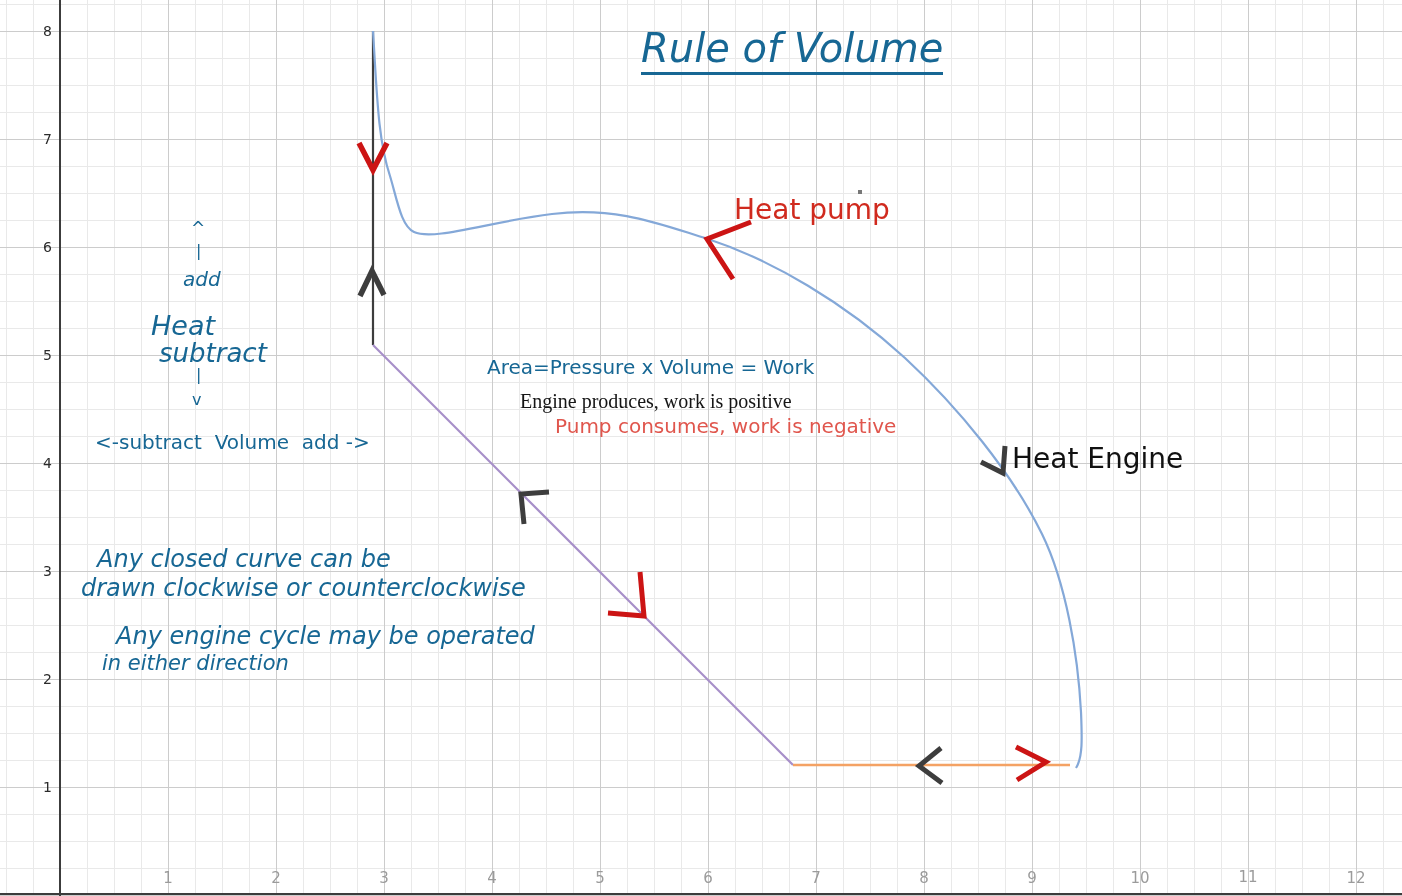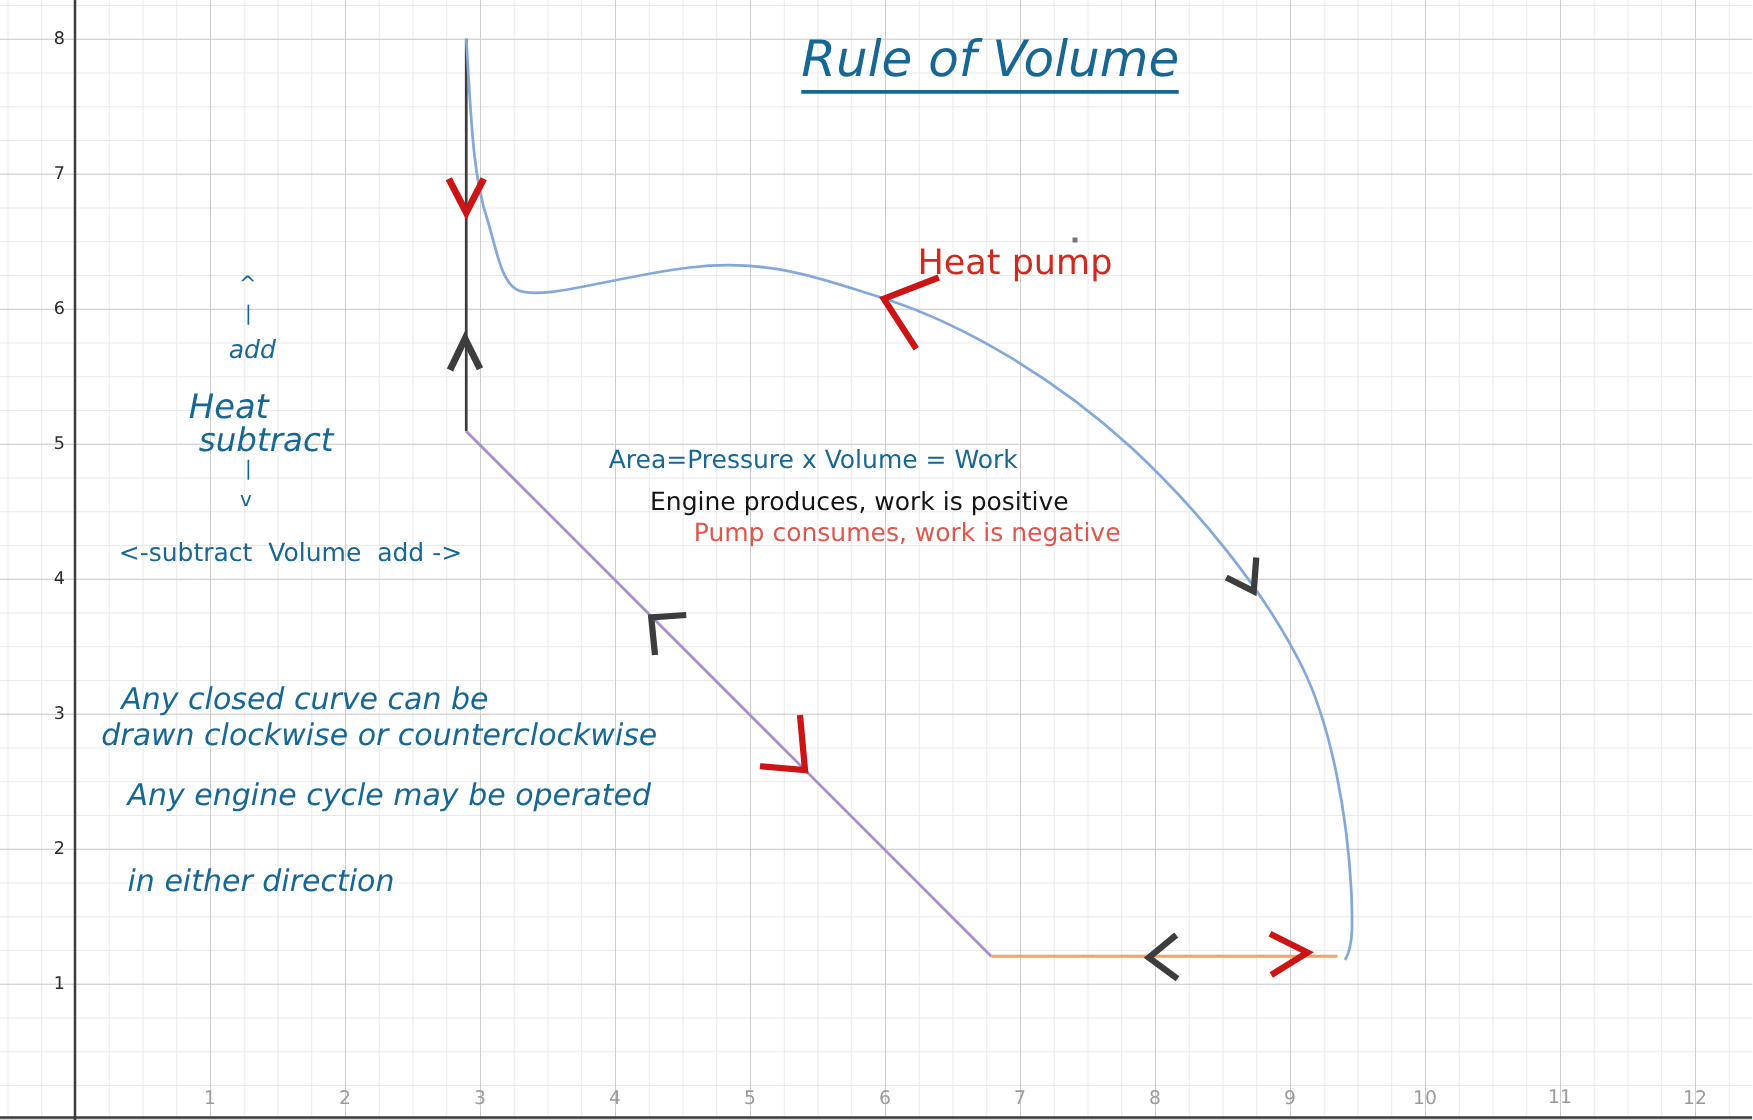--- a/index.html
+++ b/index.html
@@ -24,34 +24,34 @@
   .xtick{width:30px;text-align:center;color:#9b9b9b;font-size:15px;}
   .ytick{width:42px;text-align:right;color:#2b2b2b;font-size:14px;}
   .txt{position:absolute;white-space:pre;line-height:1.1;}
   .blue{color:#176794;}
   .ital{font-style:italic;}
   #title{left:641px;top:26px;font-size:40px;font-style:italic;color:#176794;
          border-bottom:3px solid #176794;padding-bottom:2px;}
   #heat-pump-label{left:734px;top:195px;font-size:28px;color:#d02a1e;}
   #heat-engine-label{left:1012px;top:444px;font-size:28px;color:#111111;}
   #area-work-label{left:487px;top:356px;font-size:20px;}
-  #engine-positive-label{left:520px;top:390px;font-size:20px;color:#151515;}
+  #engine-positive-label{left:520px;top:390px;font-size:20px;color:#151515;font-family:Liberation Serif, serif;}
   #pump-negative-label{left:537px;top:415px;font-size:20px;color:#e0564d;margin-left:18px;}
   #heat-caret-up{left:191px;top:219px;font-size:17px;}
   #heat-bar-top{left:196px;top:242px;font-size:16px;}
   #heat-add{left:183px;top:268px;font-size:20px;}
   #heat-word{left:151px;top:311px;font-size:27px;}
   #heat-subtract{left:159px;top:339px;font-size:26px;}
   #heat-bar-bottom{left:196px;top:366px;font-size:16px;}
   #heat-caret-down{left:192px;top:391px;font-size:16px;}
   #volume-axis-label{left:95px;top:431px;font-size:20px;}
   #note-closed-1{left:97px;top:546px;font-size:24px;}
   #note-closed-2{left:81px;top:575px;font-size:24px;}
-  #note-cycle-1{left:102px;top:623px;font-size:24px;}
-  #note-cycle-2{left:102px;top:692px;font-size:24px;}
+  #note-cycle-1{left:116px;top:623px;font-size:24px;}
+  #note-cycle-2{left:102px;top:652px;font-size:21px;}
   svg.overlay{position:absolute;left:0;top:0;pointer-events:none;}
 </style>
 </head>
 <body>
 
 <div id="canvas">
 
   <div class="axis-y"></div>
   <div class="axis-x"></div>
 
@@ -76,20 +76,21 @@
     <polyline points="1005,446 1003,473 981,462" fill="none" stroke="#3d3d3d" stroke-width="5"></polyline>
     <polyline points="941,748 919,766 942,783" fill="none" stroke="#3d3d3d" stroke-width="5"></polyline>
     <polyline points="1016,747 1046,762 1017,780" fill="none" stroke="#cc1414" stroke-width="5"></polyline>
 
     <rect x="858" y="190" width="4" height="4" fill="#777777"></rect>
   </svg>
 
   <div class="txt" id="title">Rule of Volume</div>
 
   <div class="txt" id="heat-pump-label">Heat pump</div>
+  <div class="txt" id="heat-engine-label">Heat Engine</div>
 
   <div class="txt blue" id="area-work-label">Area=Pressure x Volume = Work</div>
   <div class="txt" id="engine-positive-label">Engine produces, work is positive</div>
   <div class="txt" id="pump-negative-label">Pump consumes, work is negative</div>
 
   <div class="txt blue" id="heat-caret-up">^</div>
   <div class="txt blue" id="heat-bar-top">|</div>
   <div class="txt blue ital" id="heat-add">add</div>
   <div class="txt blue ital" id="heat-word">Heat</div>
   <div class="txt blue ital" id="heat-subtract">subtract</div>

